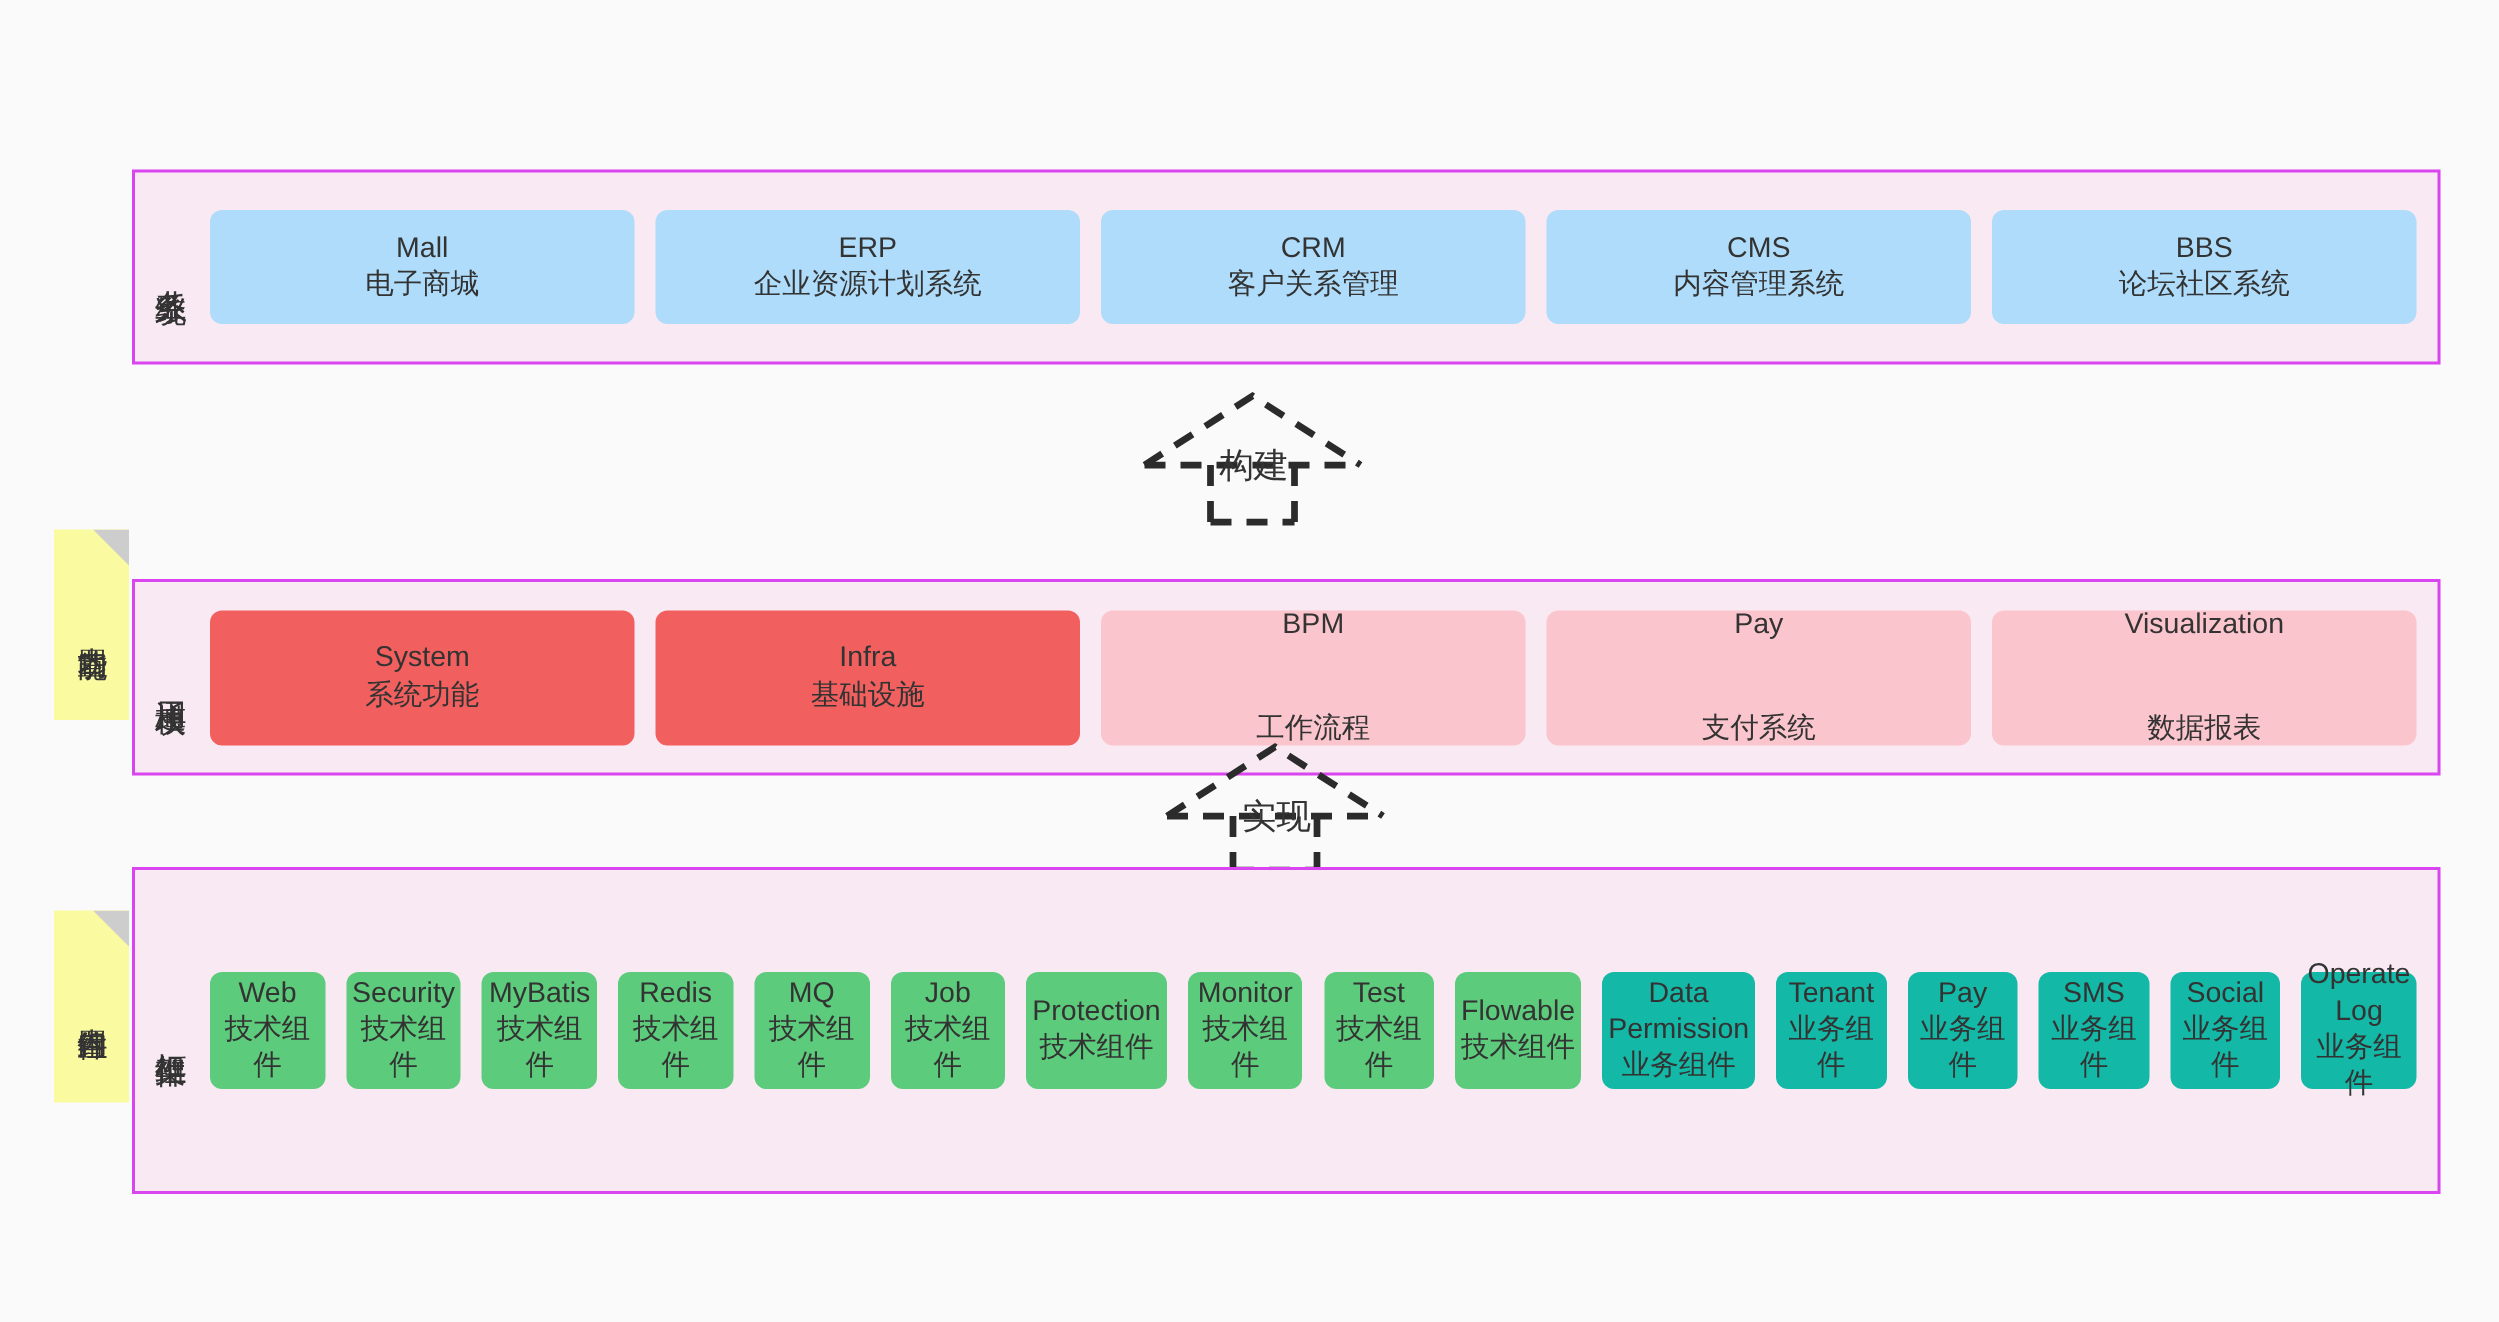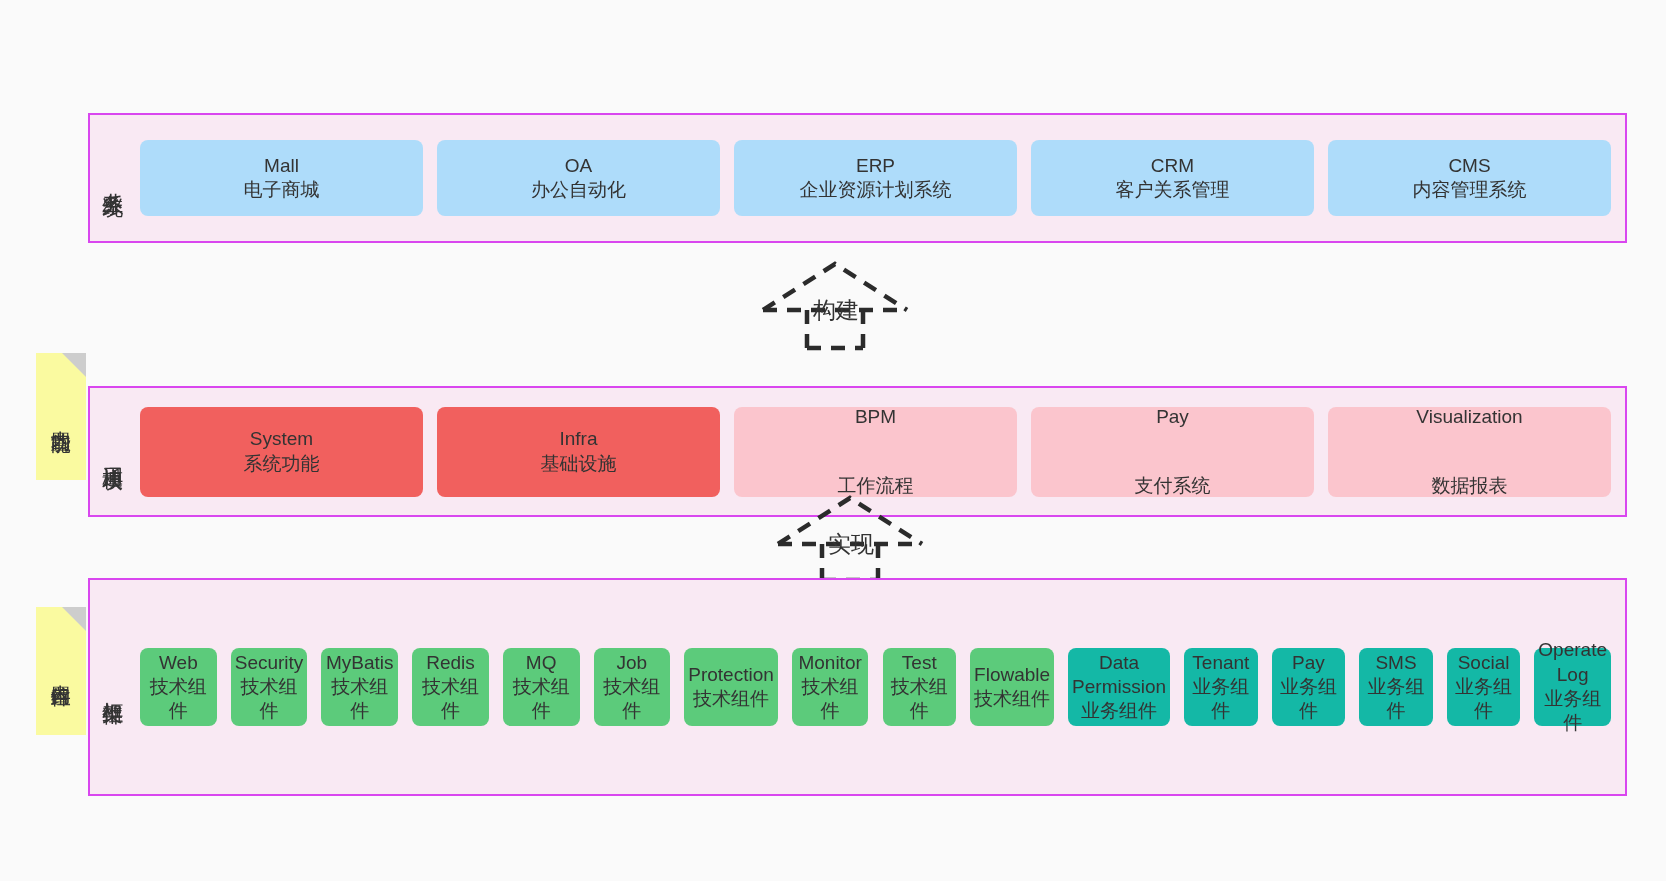--- a/index.html
+++ b/index.html
@@ -126,34 +126,34 @@
 <div class="stage">
 
   <div class="layer" id="layer-0" style="left:88px;top:113px;width:1539px;height:130px;">
     <div class="layer-label">业务系统</div>
     <div class="cards">
       <div class="card c-blue">
         <span class="t1">Mall</span>
         <span class="t2">电子商城</span>
       </div>
       <div class="card c-blue">
-        <span class="t1">OA</span>
-        <span class="t2">办公自动化</span>
-      </div>
-      <div class="card c-blue">
         <span class="t1">ERP</span>
         <span class="t2">企业资源计划系统</span>
       </div>
       <div class="card c-blue">
         <span class="t1">CRM</span>
         <span class="t2">客户关系管理</span>
       </div>
       <div class="card c-blue">
         <span class="t1">CMS</span>
         <span class="t2">内容管理系统</span>
+      </div>
+      <div class="card c-blue">
+        <span class="t1">BBS</span>
+        <span class="t2">论坛社区系统</span>
       </div>
     </div>
   </div>
 
   <div class="arrow" style="left:755px;top:258px;width:160px;height:90px;">
     <svg width="160" height="90" viewBox="0 0 160 90">
 
       <path d="M 8 52 L 80 6 L 152 52" fill="none" stroke="#2b2b2b" stroke-width="4.5" stroke-dasharray="14 10" stroke-linecap="butt"></path>
       <path d="M 8 52 L 152 52" fill="none" stroke="#2b2b2b" stroke-width="4.5" stroke-dasharray="14 10" stroke-linecap="butt"></path>
 

